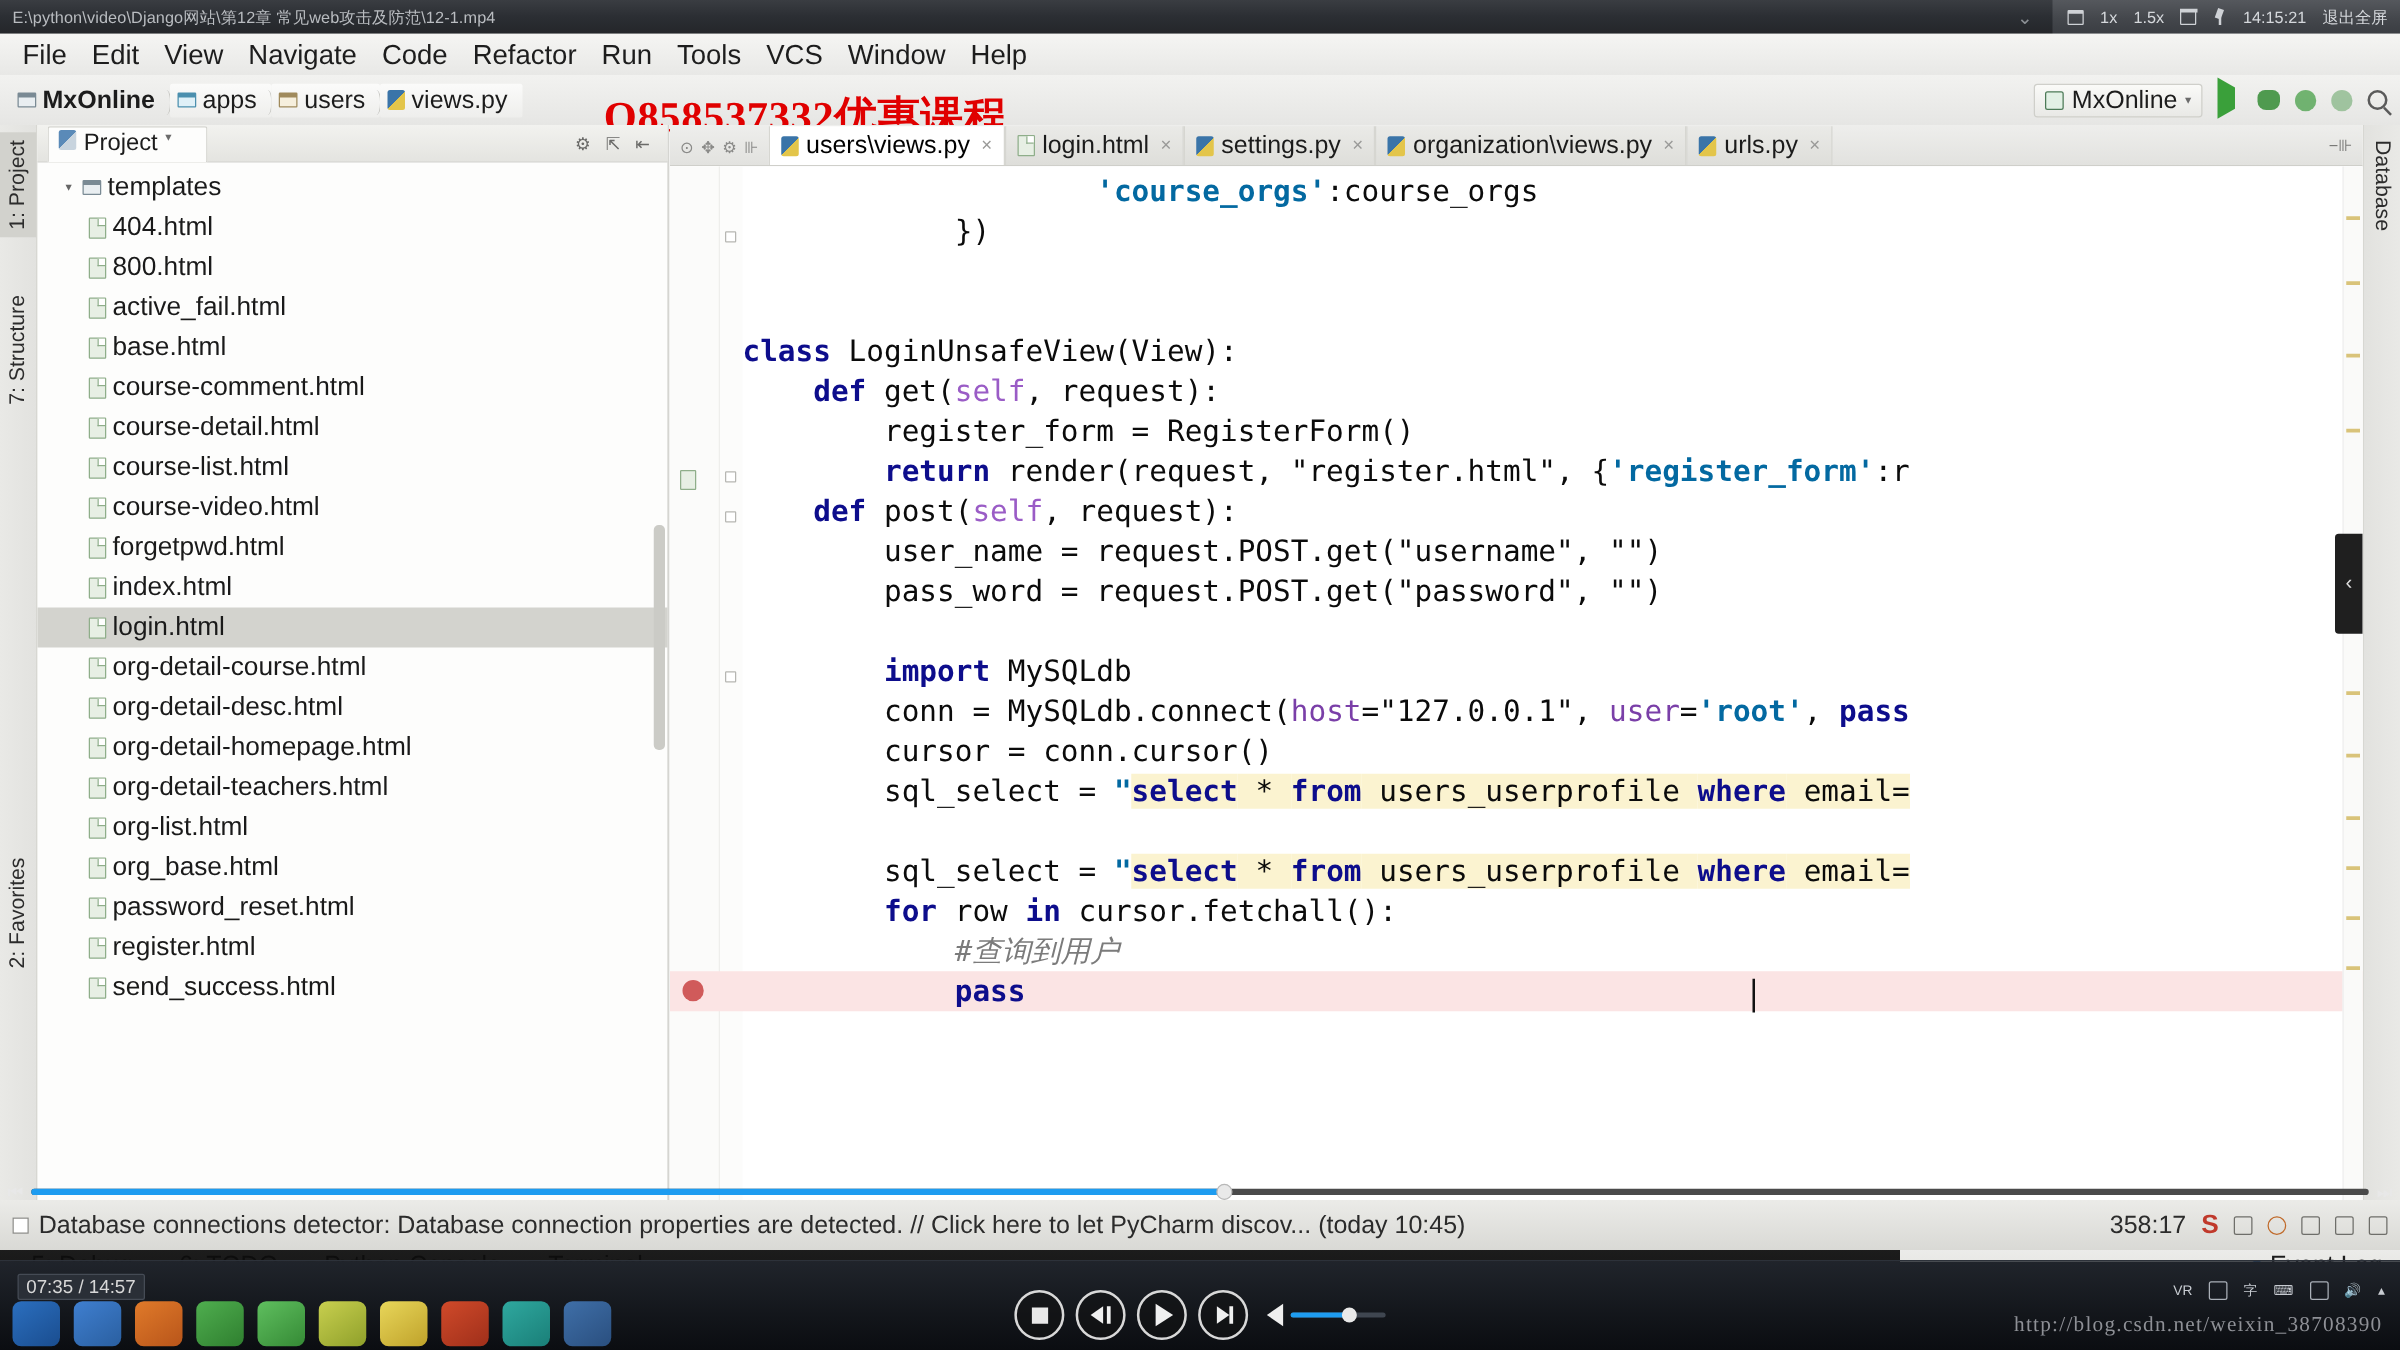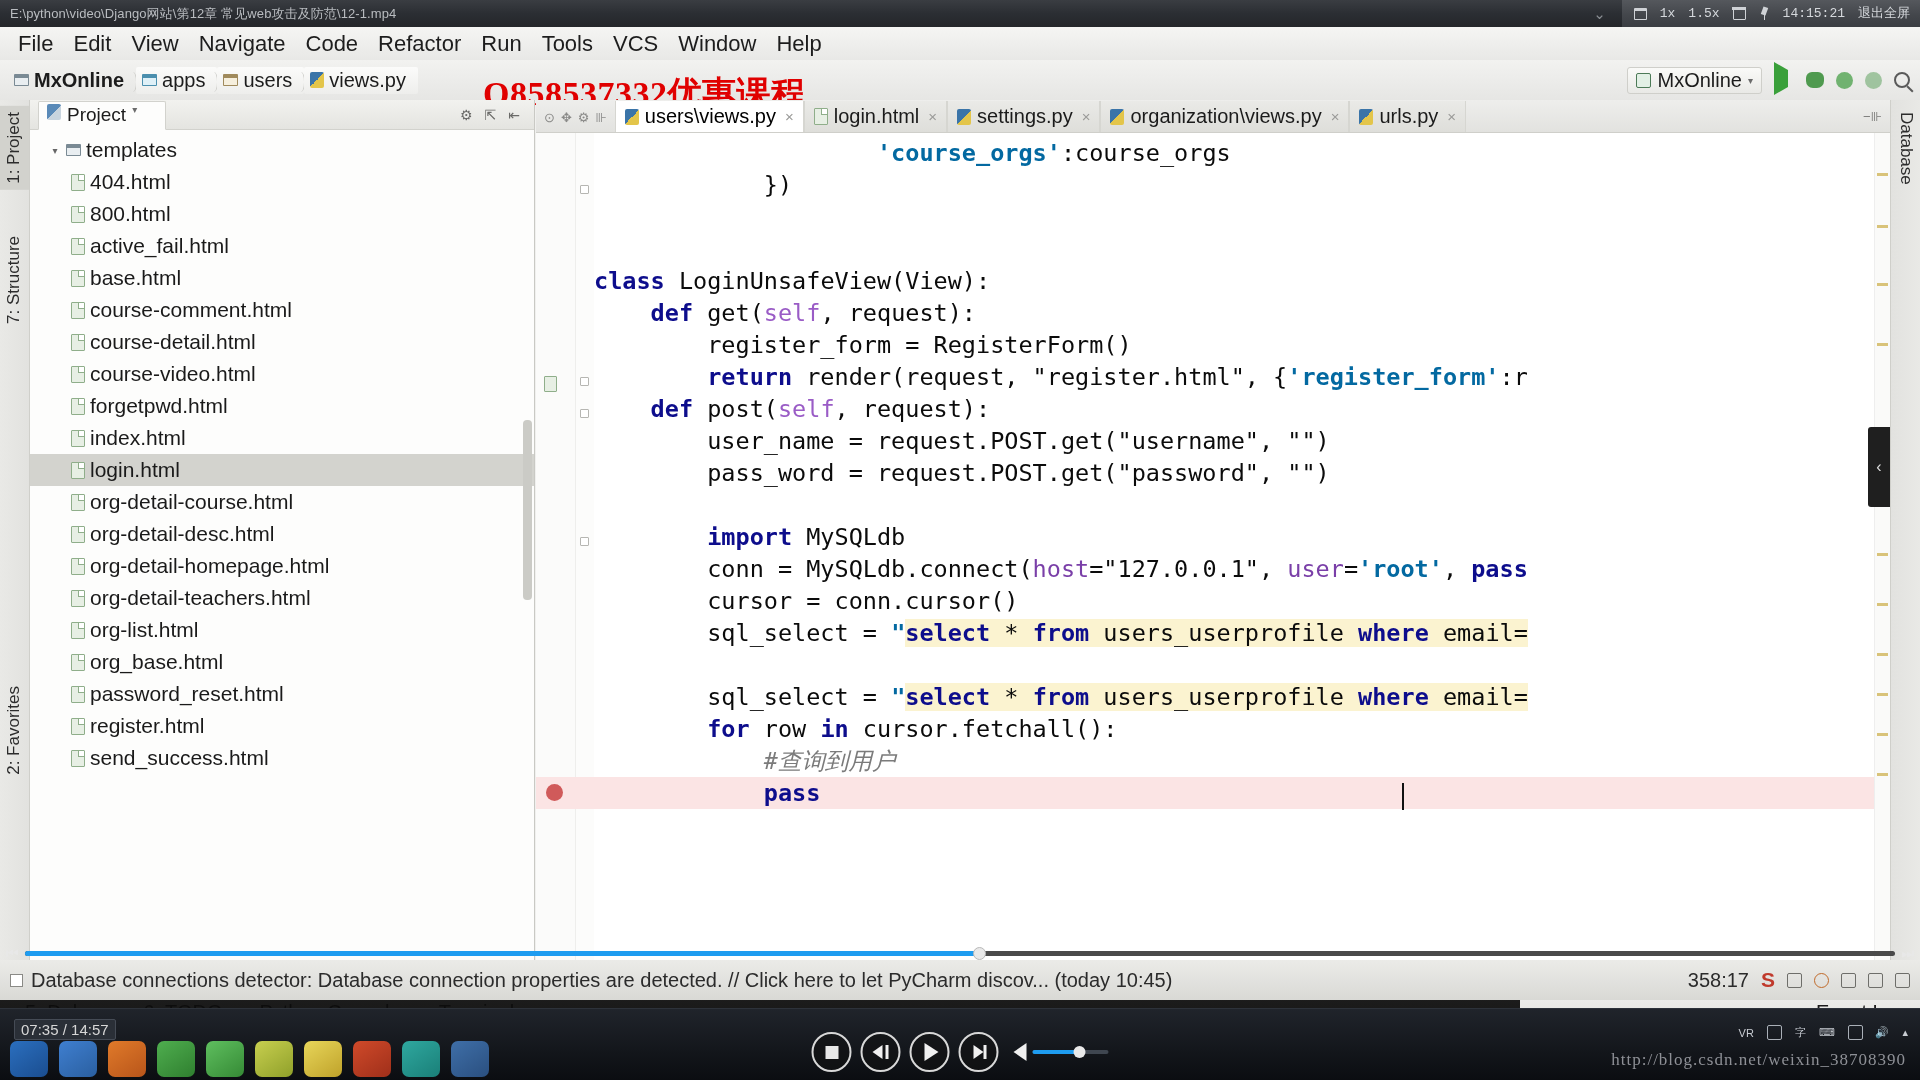--- a/index.html
+++ b/index.html
@@ -21,21 +21,21 @@
     color: #b9bcc0; font-size: 13px; padding-left: 10px;
     white-space: nowrap; letter-spacing: 0.1px;
   }
   .player-titlebar-spacer { flex: 1; }
   .tb-chevron {
     color: #8b8f94; font-size: 15px; padding: 0 16px 0 8px;
   }
   .player-tb-right {
     display: flex; align-items: center; height: 28px;
     background: linear-gradient(to bottom, #55585d 0%, #43464b 55%, #3a3d42 100%);
-    padding: 0 10px 0 12px; gap: 13px; font-family: Liberation Mono, monospace;
+    padding: 0 10px 0 12px; gap: 13px;
   }
   .player-tb-right .itm {
     color: #d5d8dc; font-size: 13px; white-space: nowrap; line-height: 1;
   }
   .glyph-box {
     display:inline-block; width: 13px; height: 12px;
     border: 1.4px solid #cfd2d6; border-radius: 1px; position: relative;
   }
   .glyph-box.folder { border-top-width: 3px; }
   .glyph-box.win::before {
@@ -474,20 +474,25 @@
           </div>
           <div class="tree-row">
             <span class="indent" style="width: 22px;"></span>
             <span class="ico-html"></span>
             <span>course-comment.html</span>
           </div>
           <div class="tree-row">
             <span class="indent" style="width: 22px;"></span>
             <span class="ico-html"></span>
             <span>course-detail.html</span>
+          </div>
+          <div class="tree-row">
+            <span class="indent" style="width: 22px;"></span>
+            <span class="ico-html"></span>
+            <span>course-list.html</span>
           </div>
           <div class="tree-row">
             <span class="indent" style="width: 22px;"></span>
             <span class="ico-html"></span>
             <span>course-video.html</span>
           </div>
           <div class="tree-row">
             <span class="indent" style="width: 22px;"></span>
             <span class="ico-html"></span>
             <span>forgetpwd.html</span>

